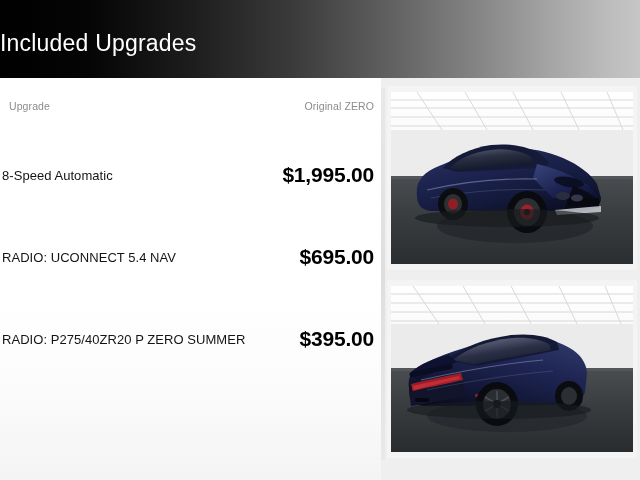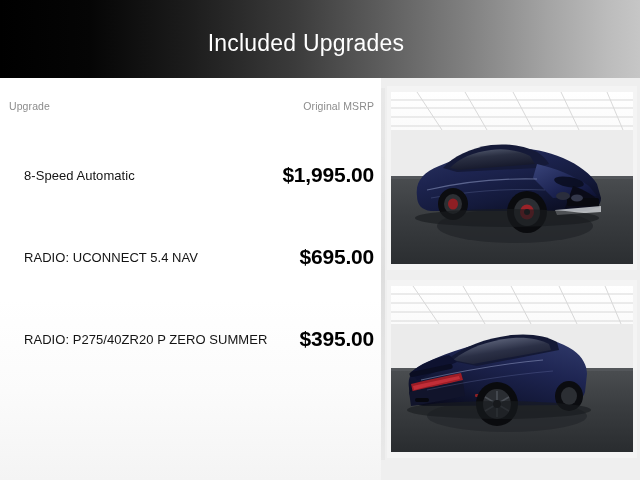--- a/index.html
+++ b/index.html
@@ -38,21 +38,21 @@
         #050505 14%,
         #1d1d1d 30%,
         #3b3b3b 46%,
         #5e5e5e 60%,
         #838383 74%,
         #a5a5a5 86%,
         #bcbcbc 95%,
         #c6c6c6 100%);
     display: flex;
     align-items: center;
-    justify-content: center;
+    justify-content: flex-start;
   }
 
   .header-title {
     color: #ffffff;
     font-size: 23px;
     font-weight: 400;
     letter-spacing: 0.2px;
     padding-right: 28px;
     padding-top: 8px;
     white-space: nowrap;
@@ -82,21 +82,21 @@
   .col-head span {
     font-size: 10.5px;
     color: #8c8c8c;
     font-weight: 400;
     letter-spacing: 0.1px;
   }
 
   .rows {
     position: absolute;
     top: 56px;
-    left: 24px;
+    left: 2px;
     right: 7px;
   }
 
   .row {
     height: 82px;
     display: flex;
     align-items: center;
     justify-content: space-between;
     gap: 10px;
   }
@@ -156,21 +156,21 @@
 <div class="page">
 
   <div class="header">
     <div class="header-title">Included Upgrades</div>
   </div>
 
   <div class="table-pane">
 
     <div class="col-head">
       <span>Upgrade</span>
-      <span>Original MSRP</span>
+      <span>Original ZERO</span>
     </div>
 
     <div class="rows">
 
       <div class="row">
         <div class="row-label">8-Speed Automatic</div>
         <div class="row-price">$1,995.00</div>
       </div>
 
       <div class="row">

